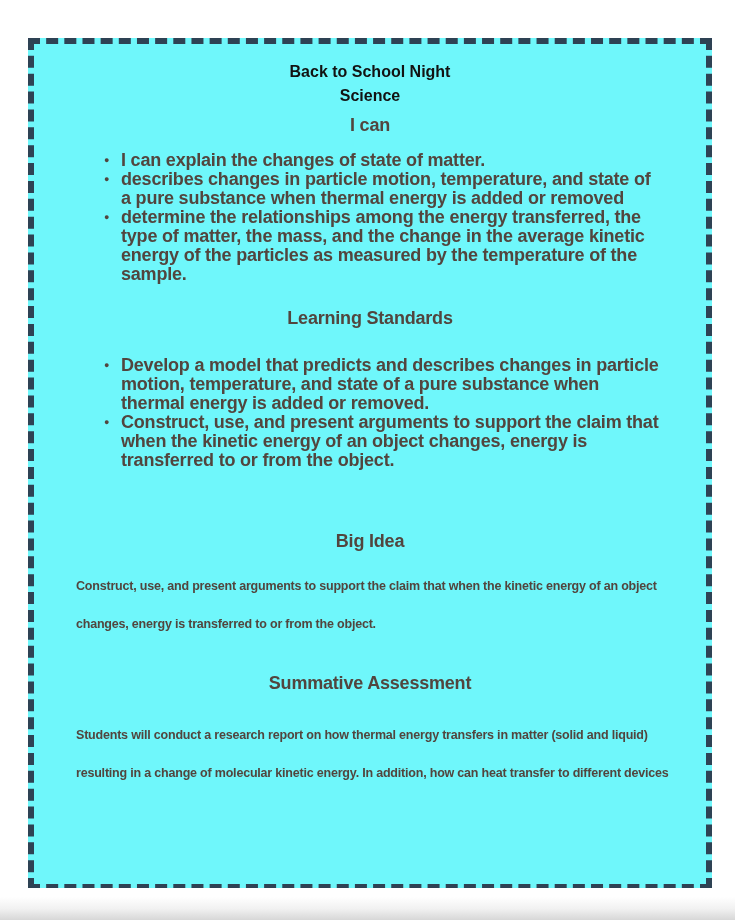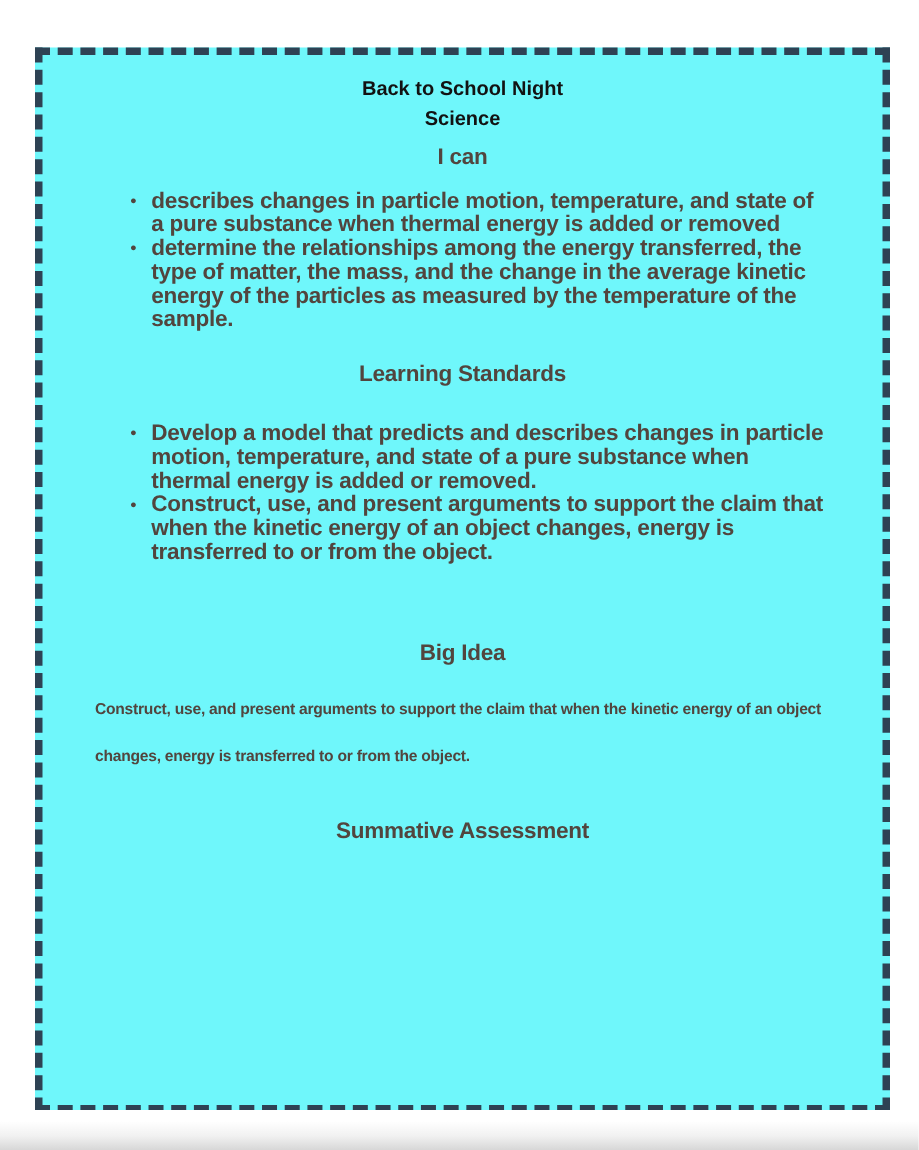--- a/index.html
+++ b/index.html
@@ -90,36 +90,39 @@
 
 <div class="page">
 
   <div class="doc-cell">
 
     <div class="title-line">Back to School Night</div>
     <div class="title-line">Science</div>
     <div class="subtitle body-text">I can</div>
 
     <ul class="bullet-list first body-text">
+      <li>I can explain the changes of state of matter.</li>
       <li>describes changes in particle motion, temperature, and state of a pure substance when thermal energy is added or removed</li>
       <li>determine the relationships among the energy transferred, the type of matter, the mass, and the change in the average kinetic energy of the particles as measured by the temperature of the sample.</li>
     </ul>
 
     <div class="section-heading heading-learning body-text">Learning Standards</div>
 
     <ul class="bullet-list second body-text">
       <li>Develop a model that predicts and describes changes in particle motion, temperature, and state of a pure substance when thermal energy is added or removed.</li>
       <li>Construct, use, and present arguments to support the claim that when the kinetic energy of an object changes, energy is transferred to or from the object.</li>
     </ul>
 
     <div class="section-heading heading-big-idea body-text">Big Idea</div>
 
     <span class="para-line para-big-idea-1 body-text">Construct, use, and present arguments to support the claim that when the kinetic energy of an object</span>
     <span class="para-line para-gap body-text">changes, energy is transferred to or from the object.</span>
 
     <div class="section-heading heading-summative body-text">Summative Assessment</div>
 
+    <span class="para-line para-summative-1 body-text">Students will conduct a research report on how thermal energy transfers in matter (solid and liquid)</span>
+    <span class="para-line para-gap body-text">resulting in a change of molecular  kinetic energy. In addition, how can heat transfer to different devices</span>
 
   </div>
 
   <div class="page-bottom-shadow"></div>
 
 </div>
 
 </body></html>

